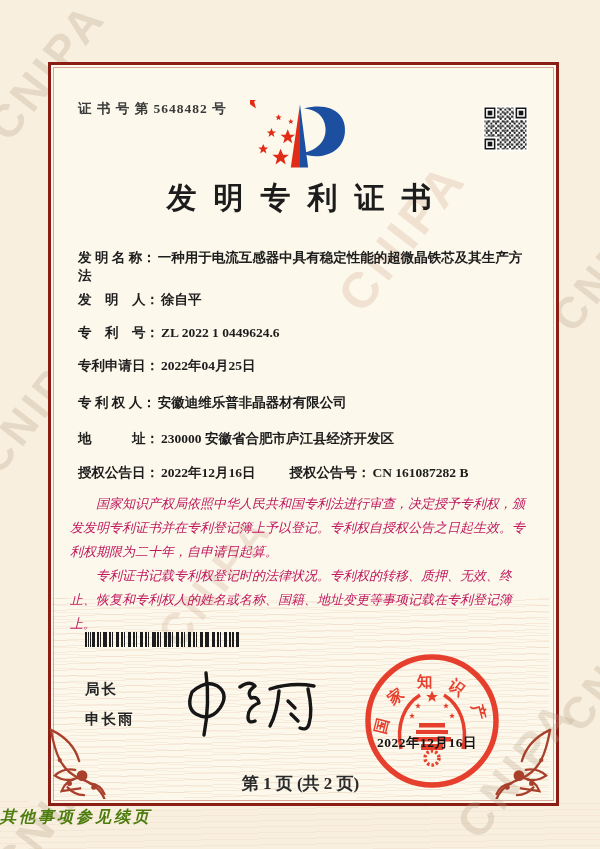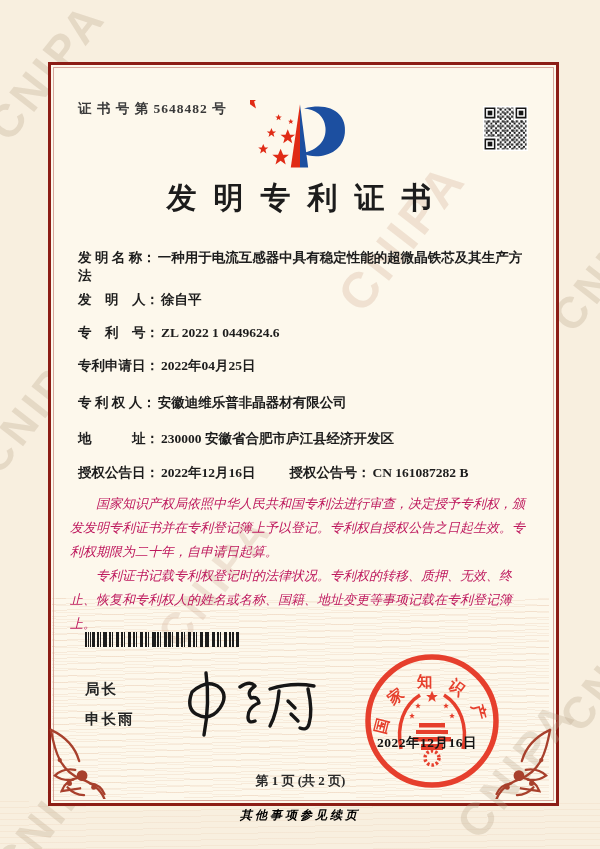--- a/index.html
+++ b/index.html
@@ -62,23 +62,23 @@
              repeating-linear-gradient(90deg,#1d1d1d 0 2px, transparent 2px 3px,#1d1d1d 3px 4px, transparent 4px 7px,#1d1d1d 7px 10px, transparent 10px 12px),
              repeating-linear-gradient(90deg, transparent 0 5px,#1d1d1d 5px 6px, transparent 6px 13px);}
   .director{position:absolute;left:85px;top:680px;z-index:4;font-size:14.5px;font-weight:bold;
             color:#242424;letter-spacing:2px;font-family:"Liberation Sans","DejaVu Sans",sans-serif;}
   .director div{margin-bottom:11px;}
   .signature{position:absolute;left:178px;top:664px;width:152px;height:86px;z-index:4;}
   .seal{position:absolute;left:362px;top:651px;width:140px;height:140px;z-index:5;opacity:.93;}
   .seal-date{position:absolute;left:377px;top:734px;z-index:6;font-size:13.5px;font-weight:bold;
              color:#141414;letter-spacing:0.5px;white-space:nowrap;}
   .pagenum{position:absolute;left:48px;top:772px;width:505px;z-index:4;text-align:center;
-           font-size:13px;color:#2a2a2a;font-weight:600;}
-  .footnote{position:absolute;left:0;top:807px;width:600px;z-index:4;text-align:center;
-            font-size:12px;color:#000000;font-weight:600;font-style:italic;letter-spacing:3px;}
+           font-size:17px;color:#2a2a2a;font-weight:600;}
+  .footnote{position:absolute;left:0;top:807px;width:600px;z-index:4;text-align:left;
+            font-size:16px;color:#4d7c0f;font-weight:600;font-style:italic;letter-spacing:3px;}
 </style>
 </head>
 <body>
 
 <div class="page">
 
   <div class="wm wm1">CNIPA</div>
   <div class="wm wm3">CNIPA</div>
   <div class="wm wm5">CNIPA</div>
   <div class="wm wm7">CNIPA</div>

